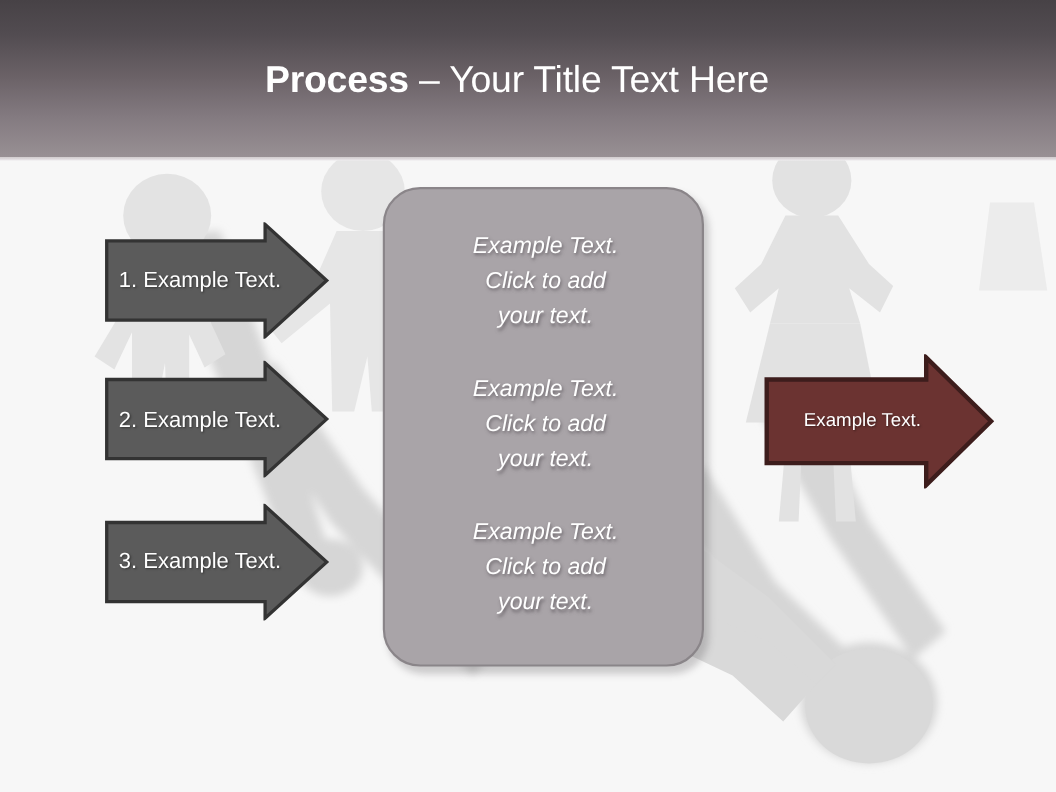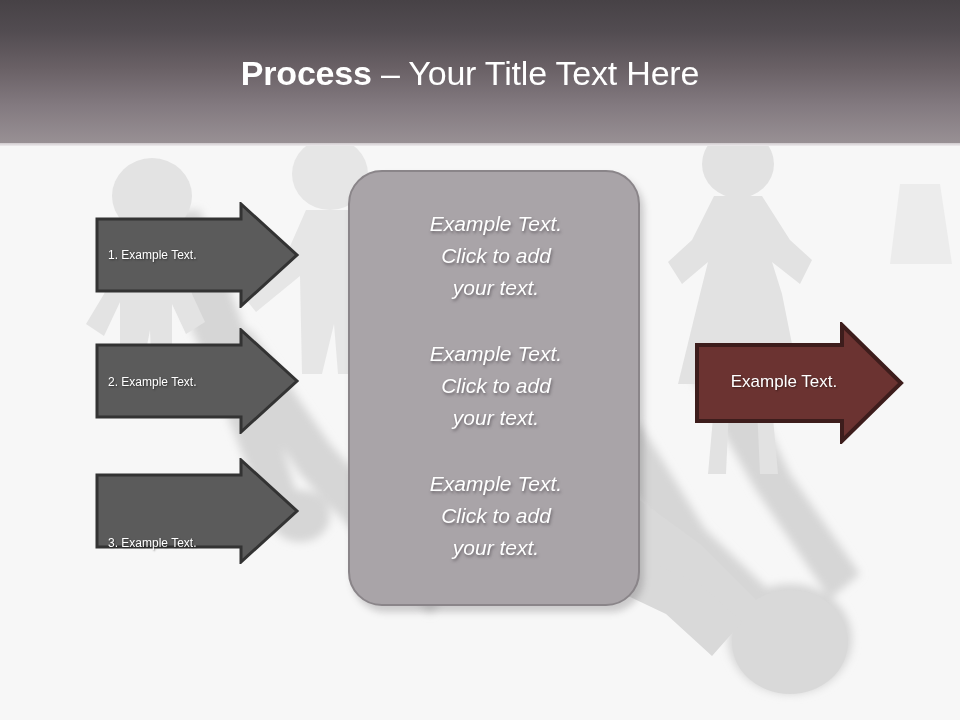--- a/index.html
+++ b/index.html
@@ -64,21 +64,21 @@
   #bg-art svg { display: block; }
 
   
   .proc-arrow {
     position: absolute;
   }
   .proc-arrow svg { display: block; }
   .arrow-label {
     position: absolute;
     color: #ffffff;
-    font-size: 12px;
+    font-size: 20px;
     line-height: 20px;
     white-space: nowrap;
     text-shadow: 1px 1px 2px rgba(0,0,0,0.45);
   }
 
   
   #center-panel {
     position: absolute;
     left: 348px;
     top: 170px;
@@ -200,21 +200,21 @@
       <path d="M2 17 L146 17 L146 2 L202 53 L146 104 L146 89 L2 89 Z" fill="#5b5b5b" stroke="#333333" stroke-width="3" stroke-linejoin="miter"></path>
     </svg>
   </div>
   <div class="arrow-label" style="left:108px; top:372px;text-align:right;">2. Example Text.</div>
 
   <div class="proc-arrow" style="left:95px; top:458px;">
     <svg width="205" height="106" viewBox="0 0 205 106" xmlns="http://www.w3.org/2000/svg">
       <path d="M2 17 L146 17 L146 2 L202 53 L146 104 L146 89 L2 89 Z" fill="#5b5b5b" stroke="#333333" stroke-width="3" stroke-linejoin="miter"></path>
     </svg>
   </div>
-  <div class="arrow-label" style="left:108px; top:500px;margin-top:33px;">3. Example Text.</div>
+  <div class="arrow-label" style="left:108px; top:500px;">3. Example Text.</div>
 
   <div id="center-panel">
     <div id="panel-body">
       <p class="panel-para">Example Text.
 Click  to add
 your text.</p>
       <p class="panel-para">Example Text.
 Click  to add
 your text.</p>
       <p class="panel-para">Example Text.

